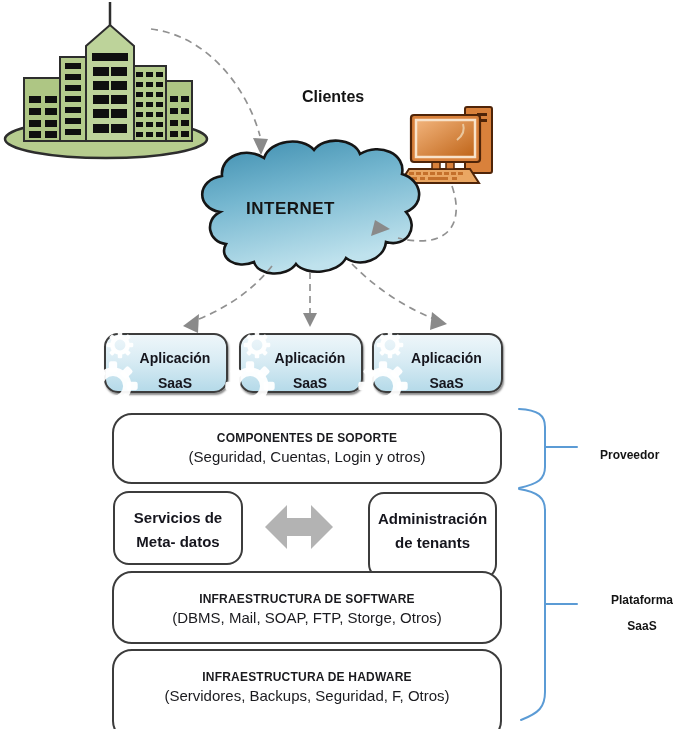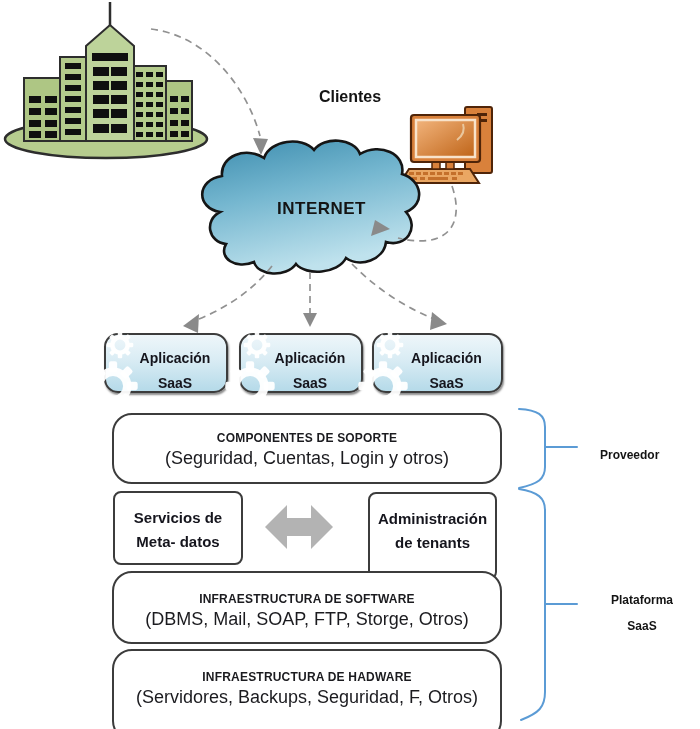--- a/index.html
+++ b/index.html
@@ -12,29 +12,29 @@
   .box{position:absolute;background:#ffffff;border:2px solid #3c3c3c;z-index:1;text-align:center;}
   .saas-box{
     border-radius:14px;height:60px;
     background:linear-gradient(180deg,#eef6fa 0%,#d9ecf4 45%,#b5dae9 100%);
     box-shadow:1px 2px 2px rgba(45,45,45,.55);
     padding-top:11px;padding-left:18px;
     font-weight:bold;font-size:14px;line-height:25px;color:#15151d;
   }
   .wide-box{border-radius:20px;width:390px;left:112px;}
   .wide-box .t{font-weight:bold;font-size:12px;letter-spacing:.2px;}
-  .wide-box .s{font-size:18px;margin-top:3px;}
+  .wide-box .s{font-size:15px;margin-top:3px;}
   .side-box{
-    border-radius:8px;font-weight:bold;font-size:15px;line-height:24px;
+    border-radius:16px;font-weight:bold;font-size:15px;line-height:24px;
     padding-top:13px;color:#15151d;
   }
   
   .flabel{position:absolute;z-index:4;font-weight:bold;color:#141414;}
-  .internet{font-size:17px;letter-spacing:.5px;width:120px;text-align:right;}
-  .clientes{font-size:16px;width:96px;text-align:center;}
+  .internet{font-size:17px;letter-spacing:.5px;width:120px;text-align:left;}
+  .clientes{font-size:16px;width:96px;text-align:left;}
   .brace-label{font-size:12px;}
   .plataforma{width:112px;text-align:center;line-height:26px;}
   
   .overlay{position:absolute;left:0;top:0;z-index:3;pointer-events:none;}
 </style>
 </head>
 <body>
 
 <div class="canvas">
 

